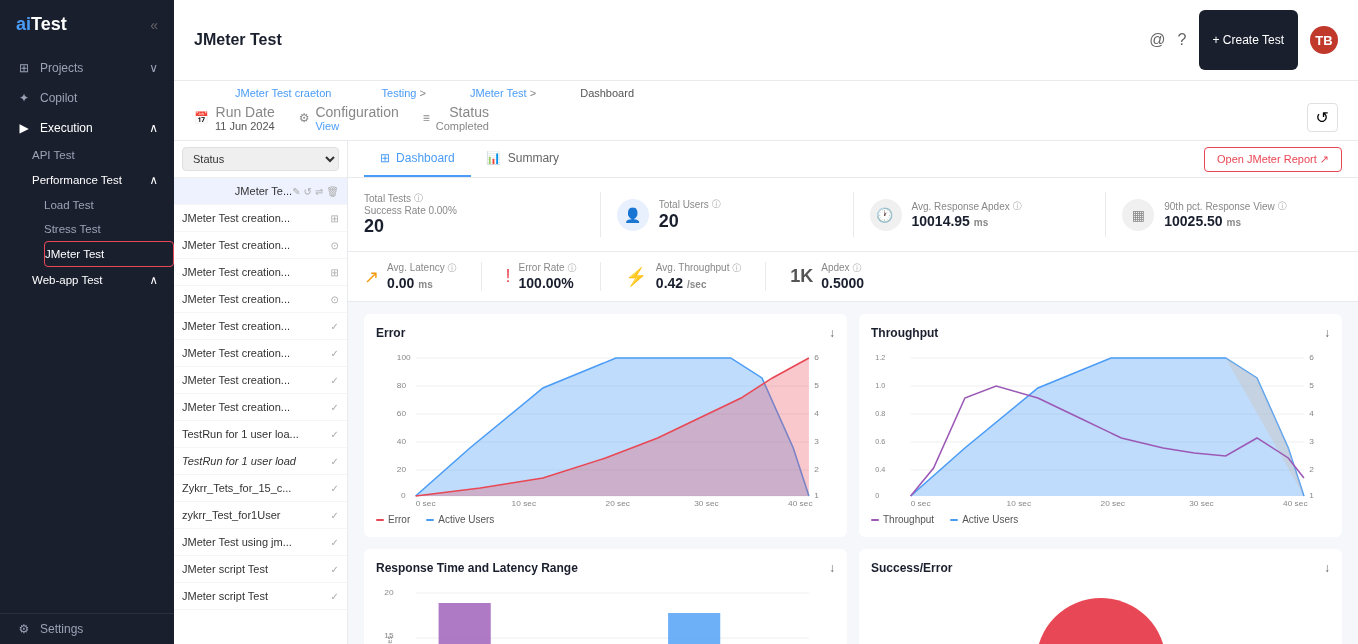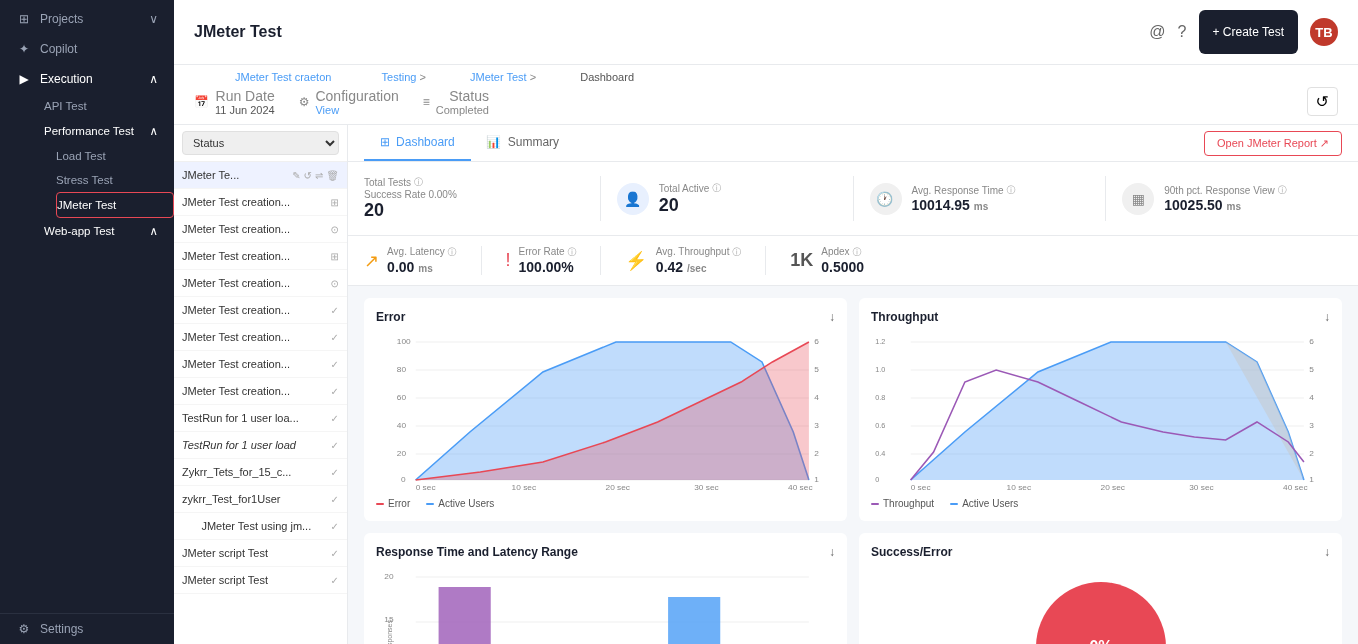--- a/index.html
+++ b/index.html
@@ -9,33 +9,33 @@
     .sidebar { width: 174px; background: #1a1f2e; color: #c0c8d8; display: flex; flex-direction: column; flex-shrink: 0; }
     .sidebar-logo { padding: 14px 16px; display: flex; align-items: center; justify-content: space-between; }
     .logo-text { color: #fff; font-size: 18px; font-weight: 700; }
     .logo-ai { color: #4a9cf6; }
     .sidebar-collapse { color: #666; cursor: pointer; font-size: 14px; }
     .sidebar-section { padding: 4px 0; }
     .sidebar-item { display: flex; align-items: center; padding: 8px 16px; cursor: pointer; color: #9aa3b5; font-size: 12px; gap: 8px; }
     .sidebar-item.active { color: #fff; }
     .sidebar-item.highlighted { border: 1.5px solid #e84855; border-radius: 4px; color: #fff; }
     .sidebar-item .chevron { margin-left: auto; }
-    .sidebar-sub { padding-left: 28px; }
+    .sidebar-sub { padding-left: 16px; }
     .sidebar-sub .sidebar-item { font-size: 11.5px; padding: 6px 16px 6px 0; }
     .sidebar-icon { width: 16px; text-align: center; }
     .settings-item { margin-top: auto; border-top: 1px solid #2a3040; }
 
     
     .main { flex: 1; display: flex; flex-direction: column; overflow: hidden; }
 
     
     .top-header { background: #fff; padding: 10px 20px; display: flex; align-items: center; justify-content: space-between; border-bottom: 1px solid #e8eaed; }
     .page-title { font-size: 16px; font-weight: 600; color: #1a1f2e; }
     .header-actions { display: flex; align-items: center; gap: 12px; }
-    .create-btn { background: #1a1f2e; color: #fff; border: none; padding: 15px 14px; border-radius: 6px; cursor: pointer; font-size: 12px; font-weight: 500; }
+    .create-btn { background: #1a1f2e; color: #fff; border: none; padding: 23px 14px; border-radius: 6px; cursor: pointer; font-size: 12px; font-weight: 500; }
     .avatar { width: 28px; height: 28px; background: #c0392b; border-radius: 50%; display: flex; align-items: center; justify-content: center; color: #fff; font-size: 13px; font-weight: 600; }
     .icon-btn { background: none; border: none; cursor: pointer; color: #666; font-size: 16px; }
 
     
     .sub-header { background: #fff; padding: 6px 20px 0; border-bottom: 1px solid #e8eaed; }
     .breadcrumb { font-size: 11px; color: #888; margin-bottom: 4px; }
     .breadcrumb span { color: #4a9cf6; cursor: pointer; margin-left: 41px; }
     .meta-row { display: flex; align-items: center; gap: 24px; padding-bottom: 8px; }
     .meta-item { display: flex; align-items: center; gap: 6px; color: #555; }
     .meta-label { font-size: 14px; color: #888; text-align: right; }
@@ -46,21 +46,21 @@
     
     .content-area { display: flex; flex: 1; overflow: hidden; }
 
     
     .left-panel { width: 174px; background: #fff; border-right: 1px solid #e8eaed; display: flex; flex-direction: column; flex-shrink: 0; overflow-y: auto; }
     .search-box { padding: 8px; border-bottom: 1px solid #f0f0f0; }
     .search-input { width: 100%; border: 1px solid #e0e0e0; border-radius: 4px; padding: 5px 8px; font-size: 11px; color: #333; }
     .status-filter { display: flex; align-items: center; padding: 6px 8px; border-bottom: 1px solid #f0f0f0; }
     .status-select { flex: 1; border: 1px solid #e0e0e0; border-radius: 4px; padding: 4px 6px; font-size: 11px; color: #333; }
     .test-list-item { display: flex; align-items: center; padding: 7px 8px; border-bottom: 1px solid #f5f5f5; cursor: pointer; font-size: 11px; color: #333; }
-    .test-list-item.active { background: #eef2ff; }
+    .test-list-item.active { background: #eef2ff; text-align: right; }
     .test-list-item .item-name { flex: 1; overflow: hidden; text-overflow: ellipsis; white-space: nowrap; }
     .test-list-item .item-actions { display: flex; gap: 4px; color: #aaa; }
 
     
     .dashboard-area { flex: 1; overflow-y: auto; padding: 0; background: #f5f7fa; }
     .tabs-bar { background: #fff; padding: 0 16px; display: flex; align-items: center; justify-content: space-between; border-bottom: 1px solid #e8eaed; }
     .tabs { display: flex; gap: 0; }
     .tab { padding: 10px 16px; font-size: 12px; cursor: pointer; color: #666; border-bottom: 2px solid transparent; display: flex; align-items: center; gap: 6px; }
     .tab.active { color: #4a9cf6; border-bottom-color: #4a9cf6; font-weight: 500; }
     .open-report-btn { border: 1px solid #e84855; color: #e84855; background: #fff; padding: 5px 12px; border-radius: 4px; cursor: pointer; font-size: 11px; font-weight: 500; }
@@ -94,20 +94,24 @@
     .legend-dot.red { background: #e84855; }
     .legend-dot.blue { background: #4a9cf6; }
     .legend-dot.purple { background: #9b59b6; }
 
     svg { display: block; }
   </style>
 </head>
 <body>
 
 <div class="sidebar">
+  <div class="sidebar-logo">
+    <span class="logo-text"><span class="logo-ai">ai</span>Test</span>
+    <span class="sidebar-collapse">«</span>
+  </div>
 
   <div class="sidebar-section">
     <div class="sidebar-item">
       <span class="sidebar-icon">⊞</span>
       <span>Projects</span>
       <span class="chevron">∨</span>
     </div>
     <div class="sidebar-item">
       <span class="sidebar-icon">✦</span>
       <span>Copilot</span>
@@ -282,21 +286,21 @@
               <span style="font-size:10px;color:#aaa;">✓</span>
             </span>
           </div>
           <div class="test-list-item">
             <span class="item-name" style="font-size:11px;overflow:hidden;text-overflow:ellipsis;white-space:nowrap;flex:1;">zykrr_Test_for1User</span>
             <span class="item-actions" style="display:flex;gap:3px;">
               <span style="font-size:10px;color:#aaa;">✓</span>
             </span>
           </div>
           <div class="test-list-item">
-            <span class="item-name" style="font-size:11px;overflow:hidden;text-overflow:ellipsis;white-space:nowrap;flex:1;text-align:center;">JMeter Test using jm...</span>
+            <span class="item-name" style="font-size:11px;overflow:hidden;text-overflow:ellipsis;white-space:nowrap;flex:1;">JMeter Test using jm...</span>
             <span class="item-actions" style="display:flex;gap:3px;">
               <span style="font-size:10px;color:#aaa;">✓</span>
             </span>
           </div>
           <div class="test-list-item">
             <span class="item-name" style="font-size:11px;overflow:hidden;text-overflow:ellipsis;white-space:nowrap;flex:1;">JMeter script Test</span>
             <span class="item-actions" style="display:flex;gap:3px;">
               <span style="font-size:10px;color:#aaa;">✓</span>
             </span>
           </div>
@@ -334,32 +338,32 @@
               </div>
             <div class="stat-sub">Success Rate 0.00%</div>
             <div class="stat-value">20</div>
           </div>
         </div>
         <div class="stat-divider"></div>
         <div class="stat-box">
           <div class="stat-icon blue">👤</div>
           <div class="stat-info">
             <div class="stat-label">
-                <span>Total Active</span> 
+                <span>Total Users</span> 
                 <span style="color:#aaa;font-size:9px;">ⓘ</span>
               </div>
             <div class="stat-value">20</div>
           </div>
         </div>
         <div class="stat-divider"></div>
         <div class="stat-box">
           <div class="stat-icon gray">🕐</div>
           <div class="stat-info">
             <div class="stat-label">
-                <span>Avg. Response Time</span> 
+                <span>Avg. Response Apdex</span> 
                 <span style="color:#aaa;font-size:9px;">ⓘ</span>
               </div>
             <div class="stat-value" style="font-size:14px;"><span>10014.95</span> <span style="font-size:10px;color:#888;">ms</span></div>
           </div>
         </div>
         <div class="stat-divider"></div>
         <div class="stat-box">
           <div class="stat-icon gray">▦</div>
           <div class="stat-info">
             <div class="stat-label">

